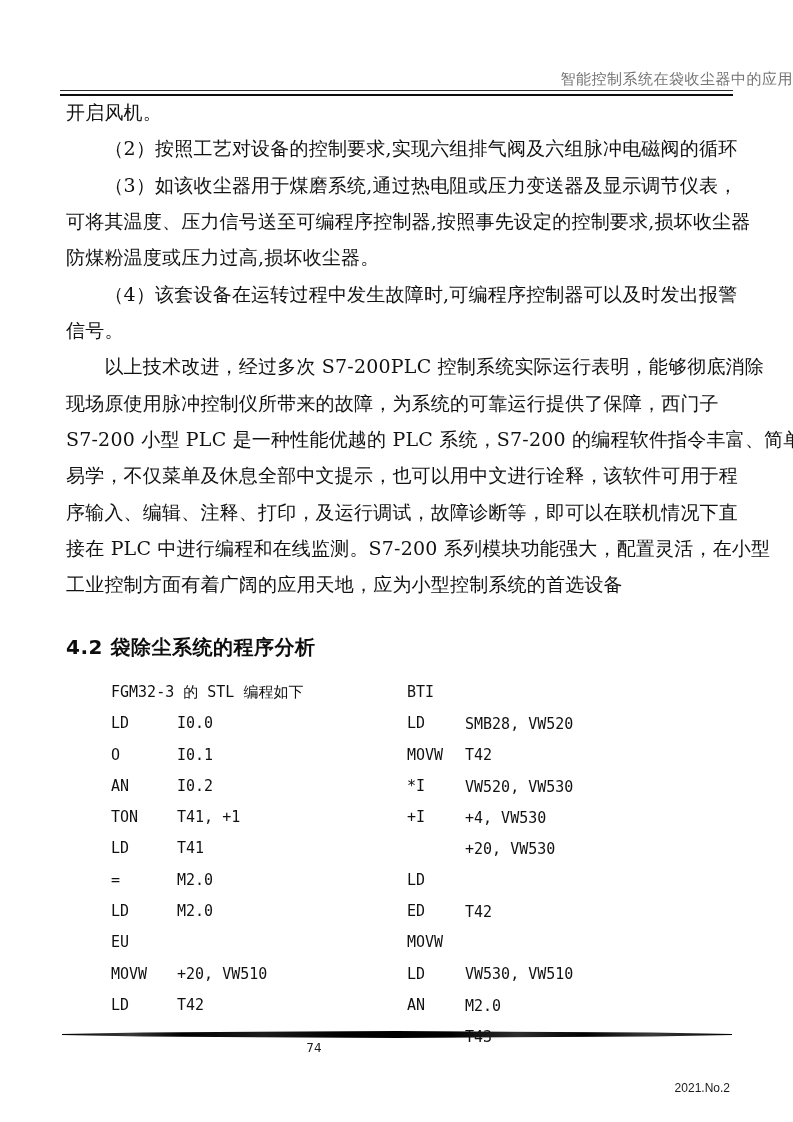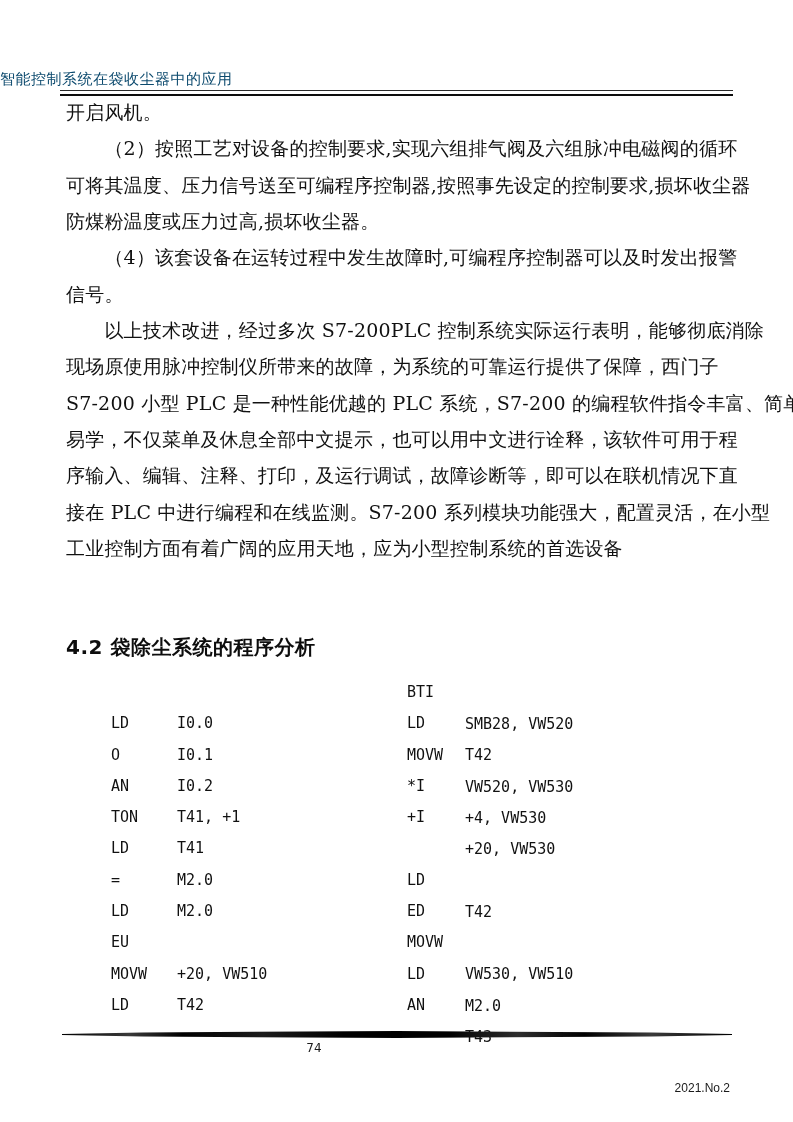--- a/index.html
+++ b/index.html
@@ -16,24 +16,24 @@
     font-family: "DejaVu Serif", "Liberation Serif", serif;
     color: #111111;
   }
 
   
   .header-title {
     position: absolute;
     top: 70px;
     left: 0;
     width: 100%;
-    text-align: left;
+    text-align: right;
     font-size: 15px;
     letter-spacing: 0.5px;
-    color: #0c4a6e;
+    color: #737373;
   }
   .header-rule-thin {
     position: absolute;
     top: 90px;
     left: 60px;
     width: 673px;
     height: 1px;
     background: #2a2a2a;
   }
   .header-rule-thick {
@@ -137,37 +137,39 @@
 
 <div class="page">
 
   <div class="header-title">智能控制系统在袋收尘器中的应用</div>
   <div class="header-rule-thin"></div>
   <div class="header-rule-thick"></div>
 
   <div class="body-text" id="body-lines">
       <div class="body-line">开启风机。</div>
       <div class="body-line">　　（2）按照工艺对设备的控制要求,实现六组排气阀及六组脉冲电磁阀的循环</div>
+      <div class="body-line">　　（3）如该收尘器用于煤磨系统,通过热电阻或压力变送器及显示调节仪表，</div>
       <div class="body-line">可将其温度、压力信号送至可编程序控制器,按照事先设定的控制要求,损坏收尘器</div>
       <div class="body-line">防煤粉温度或压力过高,损坏收尘器。</div>
       <div class="body-line">　　（4）该套设备在运转过程中发生故障时,可编程序控制器可以及时发出报警</div>
       <div class="body-line">信号。</div>
       <div class="body-line">　　以上技术改进，经过多次 S7-200PLC 控制系统实际运行表明，能够彻底消除</div>
       <div class="body-line">现场原使用脉冲控制仪所带来的故障，为系统的可靠运行提供了保障，西门子</div>
       <div class="body-line">S7-200 小型 PLC 是一种性能优越的 PLC 系统，S7-200 的编程软件指令丰富、简单</div>
       <div class="body-line">易学，不仅菜单及休息全部中文提示，也可以用中文进行诠释，该软件可用于程</div>
       <div class="body-line">序输入、编辑、注释、打印，及运行调试，故障诊断等，即可以在联机情况下直</div>
       <div class="body-line">接在 PLC 中进行编程和在线监测。S7-200 系列模块功能强大，配置灵活，在小型</div>
       <div class="body-line">工业控制方面有着广阔的应用天地，应为小型控制系统的首选设备</div>
     </div>
 
   <h2 class="section-heading">4.2 袋除尘系统的程序分析</h2>
 
   <div class="code-block" id="code-rows">
       <div class="code-row">
+        <span class="code-cell cell-l-op">FGM32-3 的 STL 编程如下</span>
         <span class="code-cell cell-l-operand"></span>
         <span class="code-cell cell-r-op">BTI</span>
         <span class="code-cell cell-r-operand">SMB28, VW520</span>
       </div>
       <div class="code-row">
         <span class="code-cell cell-l-op">LD</span>
         <span class="code-cell cell-l-operand">I0.0</span>
         <span class="code-cell cell-r-op">LD</span>
         <span class="code-cell cell-r-operand">T42</span>
       </div>

